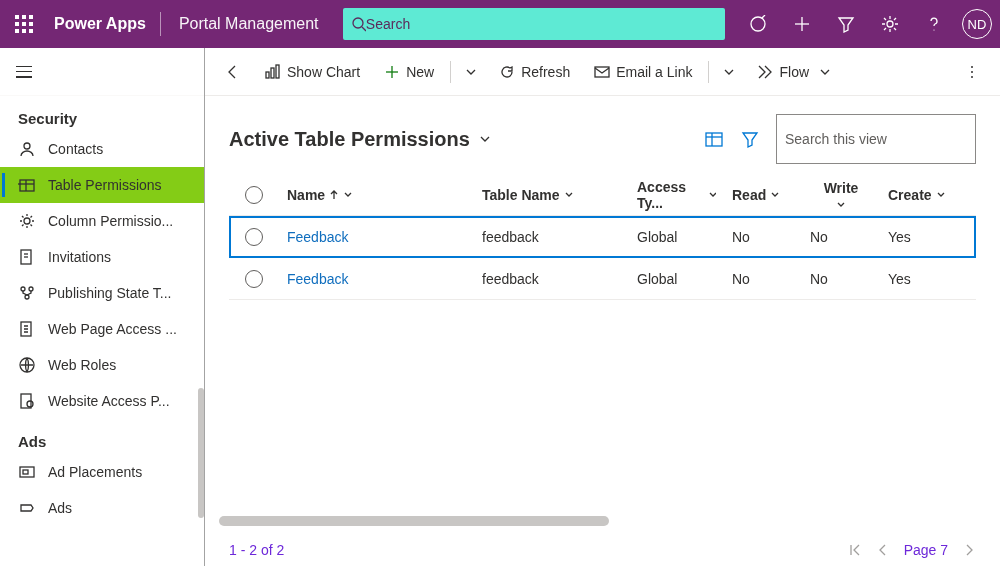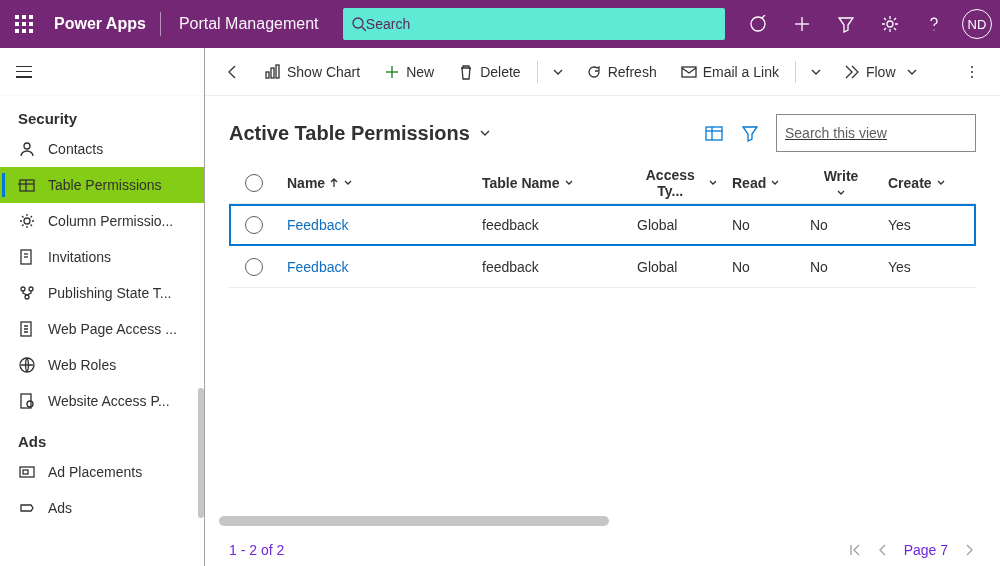--- a/index.html
+++ b/index.html
@@ -38,27 +38,27 @@
   .cmdbar{height:48px;border-bottom:1px solid #edebe9;display:flex;align-items:center;padding:0 10px;gap:4px;}
   .cmd{display:flex;align-items:center;gap:6px;padding:0 10px;height:36px;cursor:pointer;font-size:14px;border-radius:2px;}
   .cmdsep{width:1px;height:22px;background:#d2d0ce;margin:0 2px;}
   .chev{padding:0 8px;height:36px;display:flex;align-items:center;cursor:pointer;}
   .more{margin-left:auto;width:36px;display:flex;align-items:center;justify-content:center;height:36px;cursor:pointer;}
   
   .viewhdr{display:flex;align-items:center;padding:18px 24px 10px 24px;}
   .viewtitle{font-size:20px;font-weight:600;display:flex;align-items:center;gap:8px;}
   .viewhdr .spacer{flex:1;}
   .hdricon{width:36px;height:36px;display:flex;align-items:center;justify-content:center;color:#0078d4;cursor:pointer;}
-  .viewsearch{width:200px;height:38px;border:1px solid #8a8886;display:flex;align-items:center;padding:0 8px;gap:6px;margin-left:8px;text-decoration:underline;}
+  .viewsearch{width:200px;height:50px;border:1px solid #8a8886;display:flex;align-items:center;padding:0 8px;gap:6px;margin-left:8px;}
   .viewsearch input{border:none;outline:none;font-size:14px;flex:1;}
   .viewsearch input::placeholder{color:#605e5c;}
   
   .grid{padding:0 24px;}
   .ghdr,.grow{display:flex;align-items:center;height:42px;border-bottom:1px solid #edebe9;}
-  .ghdr{font-weight:600;font-size:14px;text-align:center;}
+  .ghdr{font-weight:600;font-size:14px;}
   .grow.sel{outline:2px solid #0078d4;outline-offset:-2px;}
   .gcell{padding:0 8px;font-size:14px;}
   .c-chk{width:50px;display:flex;justify-content:center;}
   .c-name{width:195px;}
   .c-tbl{width:155px;}
   .c-acc{width:95px;}
   .c-read{width:78px;}
   .c-write{width:78px;flex-direction:column;}
   .c-create{width:78px;}
   .rowchk{width:18px;height:18px;border:1.3px solid #605e5c;border-radius:50%;}
@@ -260,26 +260,20 @@
           </svg>
         <span>Show Chart</span>
       </div>
       <div class="cmd">
         <svg width="16" height="16" style="stroke:#107c10">
             <line x1="8" y1="2" x2="8" y2="14"></line>
             <line x1="2" y1="8" x2="14" y2="8"></line>
           </svg>
         <span>New</span>
       </div>
-      <div class="cmd">
-        <svg width="16" height="16">
-            <path d="M3 4h10M5 4V2h6v2M4 4l1 11h6l1-11"></path>
-          </svg>
-        <span>Delete</span>
-      </div>
       <div class="cmdsep"></div>
       <div class="chev">
           <svg width="12" height="12">
             <path d="M2 4l4 4 4-4"></path>
           </svg>
         </div>
       <div class="cmd">
         <svg width="16" height="16">
             <path d="M13 8a5 5 0 1 1-2-4l2-1v4h-4"></path>
           </svg>

